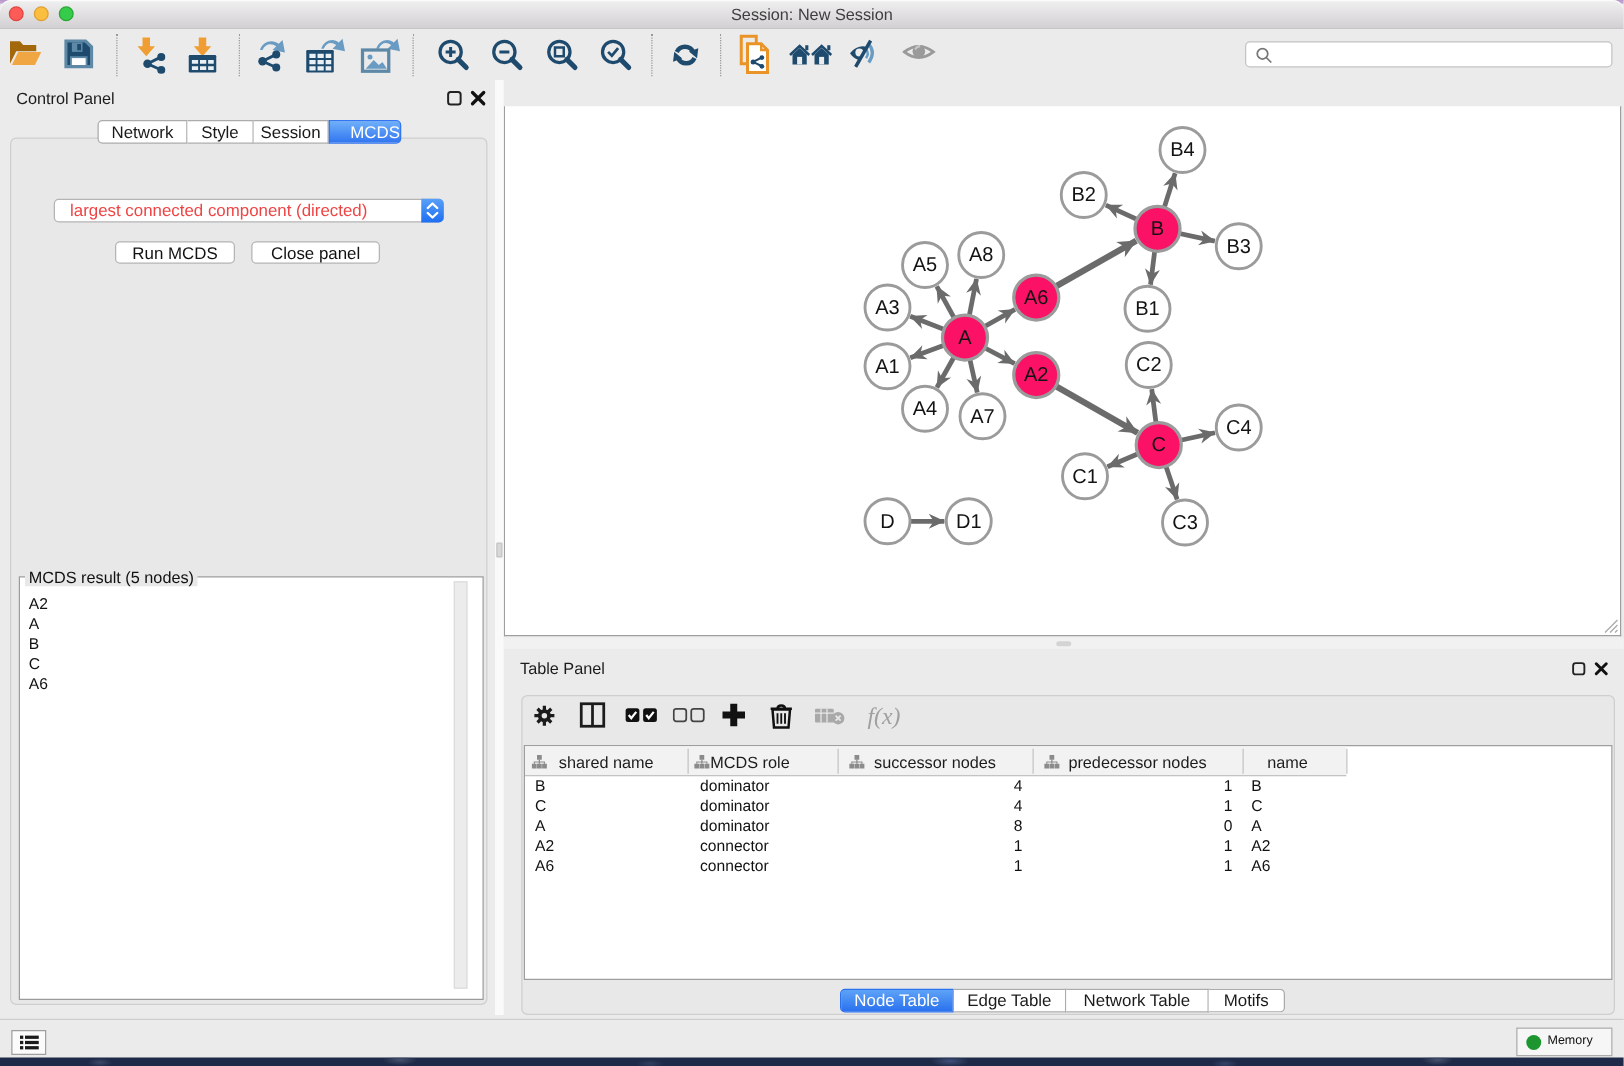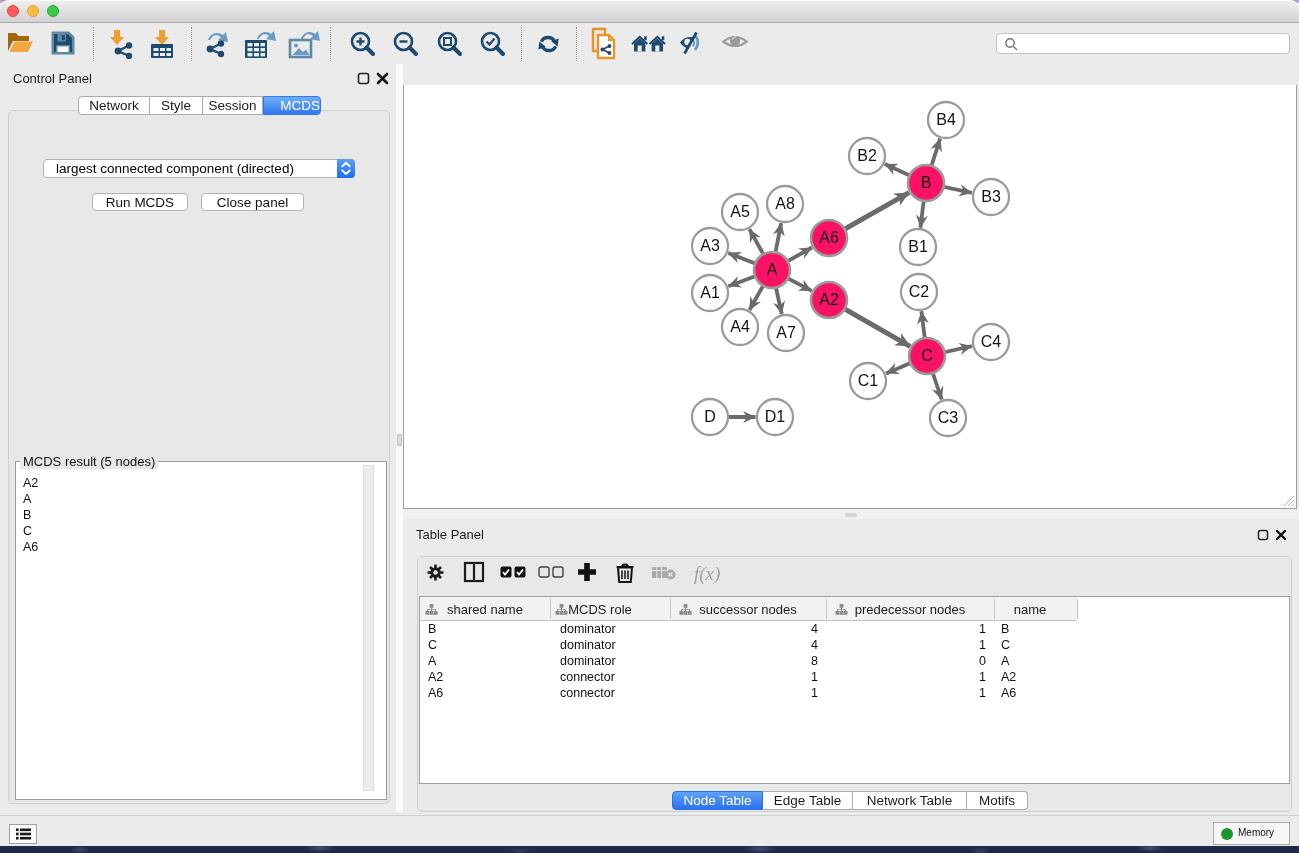--- a/index.html
+++ b/index.html
@@ -13,20 +13,21 @@
 </style>
 </head>
 <body>
 
 <div class="abs" style="left:0;top:0;width:1299px;height:3px;background:linear-gradient(#b697c8,#c9aed9);"></div>
 
 <div class="abs" style="left:0;top:0;width:1299px;height:23px;background:linear-gradient(#f1f0f1,#d3d1d3);border-bottom:1px solid #aaa8aa;border-radius:9px 9px 0 0;box-shadow:inset 0 1px 0 #fbfbfb;">
   <div class="tl" style="left:7px;top:5px;background:#fc5b57;border:1px solid #e2443f;"></div>
   <div class="tl" style="left:27px;top:5px;background:#fcbe3f;border:1px solid #dfa033;"></div>
   <div class="tl" style="left:47px;top:5px;background:#35cb4b;border:1px solid #2aa634;"></div>
+  <div class="abs" style="left:0;right:0;top:4px;text-align:center;font-size:13px;color:#3e3e3e;">Session: New Session</div>
 </div>
 
 <div class="abs" id="toolbar" style="left:0;top:26px;width:1299px;height:38px;background:#ecebec;">
   <div class="abs" style="left:93px;top:1px;height:34px;border-left:1px dotted #999;"></div>
   <div class="abs" style="left:191px;top:1px;height:34px;border-left:1px dotted #999;"></div>
   <div class="abs" style="left:330px;top:1px;height:34px;border-left:1px dotted #999;"></div>
   <div class="abs" style="left:521px;top:1px;height:34px;border-left:1px dotted #999;"></div>
   <div class="abs" style="left:576px;top:1px;height:34px;border-left:1px dotted #999;"></div>
 
   <svg class="abs" style="left:5px;top:3px;" width="31" height="28" viewBox="0 0 31 28">
@@ -189,21 +190,21 @@
 
   <div class="abs" style="left:78px;top:32px;height:19px;">
     <div class="abs" style="left:0;top:0;width:72px;height:19px;background:#fff;border:1px solid #ababab;border-radius:4px 0 0 4px;font-size:13.5px;color:#1a1a1a;text-align:center;line-height:18px;">Network</div>
     <div class="abs" style="left:72px;top:0;width:53px;height:19px;background:#fff;border:1px solid #ababab;border-left:none;font-size:13.5px;color:#1a1a1a;text-align:center;line-height:18px;">Style</div>
     <div class="abs" style="left:125px;top:0;width:60px;height:19px;background:#fff;border:1px solid #ababab;border-left:none;font-size:13.5px;color:#1a1a1a;text-align:center;line-height:18px;">Session</div>
     <div class="abs" style="left:185px;top:0;width:58px;height:19px;background:linear-gradient(#6fb0f9,#3276f1);border:1px solid #3276f1;border-radius:0 4px 4px 0;font-size:13.5px;color:#fff;text-align:right;line-height:18px;">MCDS</div>
   </div>
 
 
   <div class="abs" style="left:43px;top:95px;width:312px;height:19px;background:#fff;border:1px solid #b5b4b5;border-radius:4px;">
-    <span style="position:absolute;left:12px;top:1px;font-size:13.5px;color:#000000;">largest connected component (directed)</span>
+    <span style="position:absolute;left:12px;top:1px;font-size:13.5px;color:#ef4444;">largest connected component (directed)</span>
     <div class="abs" style="right:-1px;top:-1px;width:18px;height:19px;background:linear-gradient(#59a0f7,#1d6ef2);border-radius:0 4px 4px 0;">
       <svg width="18" height="19" viewBox="0 0 18 19">
         <path d="M5.2 7.4 L9 3.8 L12.8 7.4" fill="none" stroke="#fff" stroke-width="1.9" stroke-linecap="round" stroke-linejoin="round"></path>
         <path d="M5.2 11.4 L9 15 L12.8 11.4" fill="none" stroke="#fff" stroke-width="1.9" stroke-linecap="round" stroke-linejoin="round"></path>
       </svg>
     </div>
   </div>
 
   <div class="abs" style="left:92px;top:129px;width:96px;height:18px;background:#fff;border:1px solid #b5b4b5;border-radius:4px;font-size:13.5px;color:#111;text-align:center;line-height:17px;">Run MCDS</div>
   <div class="abs" style="left:201px;top:129px;width:103px;height:18px;background:#fff;border:1px solid #b5b4b5;border-radius:4px;font-size:13.5px;color:#111;text-align:center;line-height:17px;">Close panel</div>

